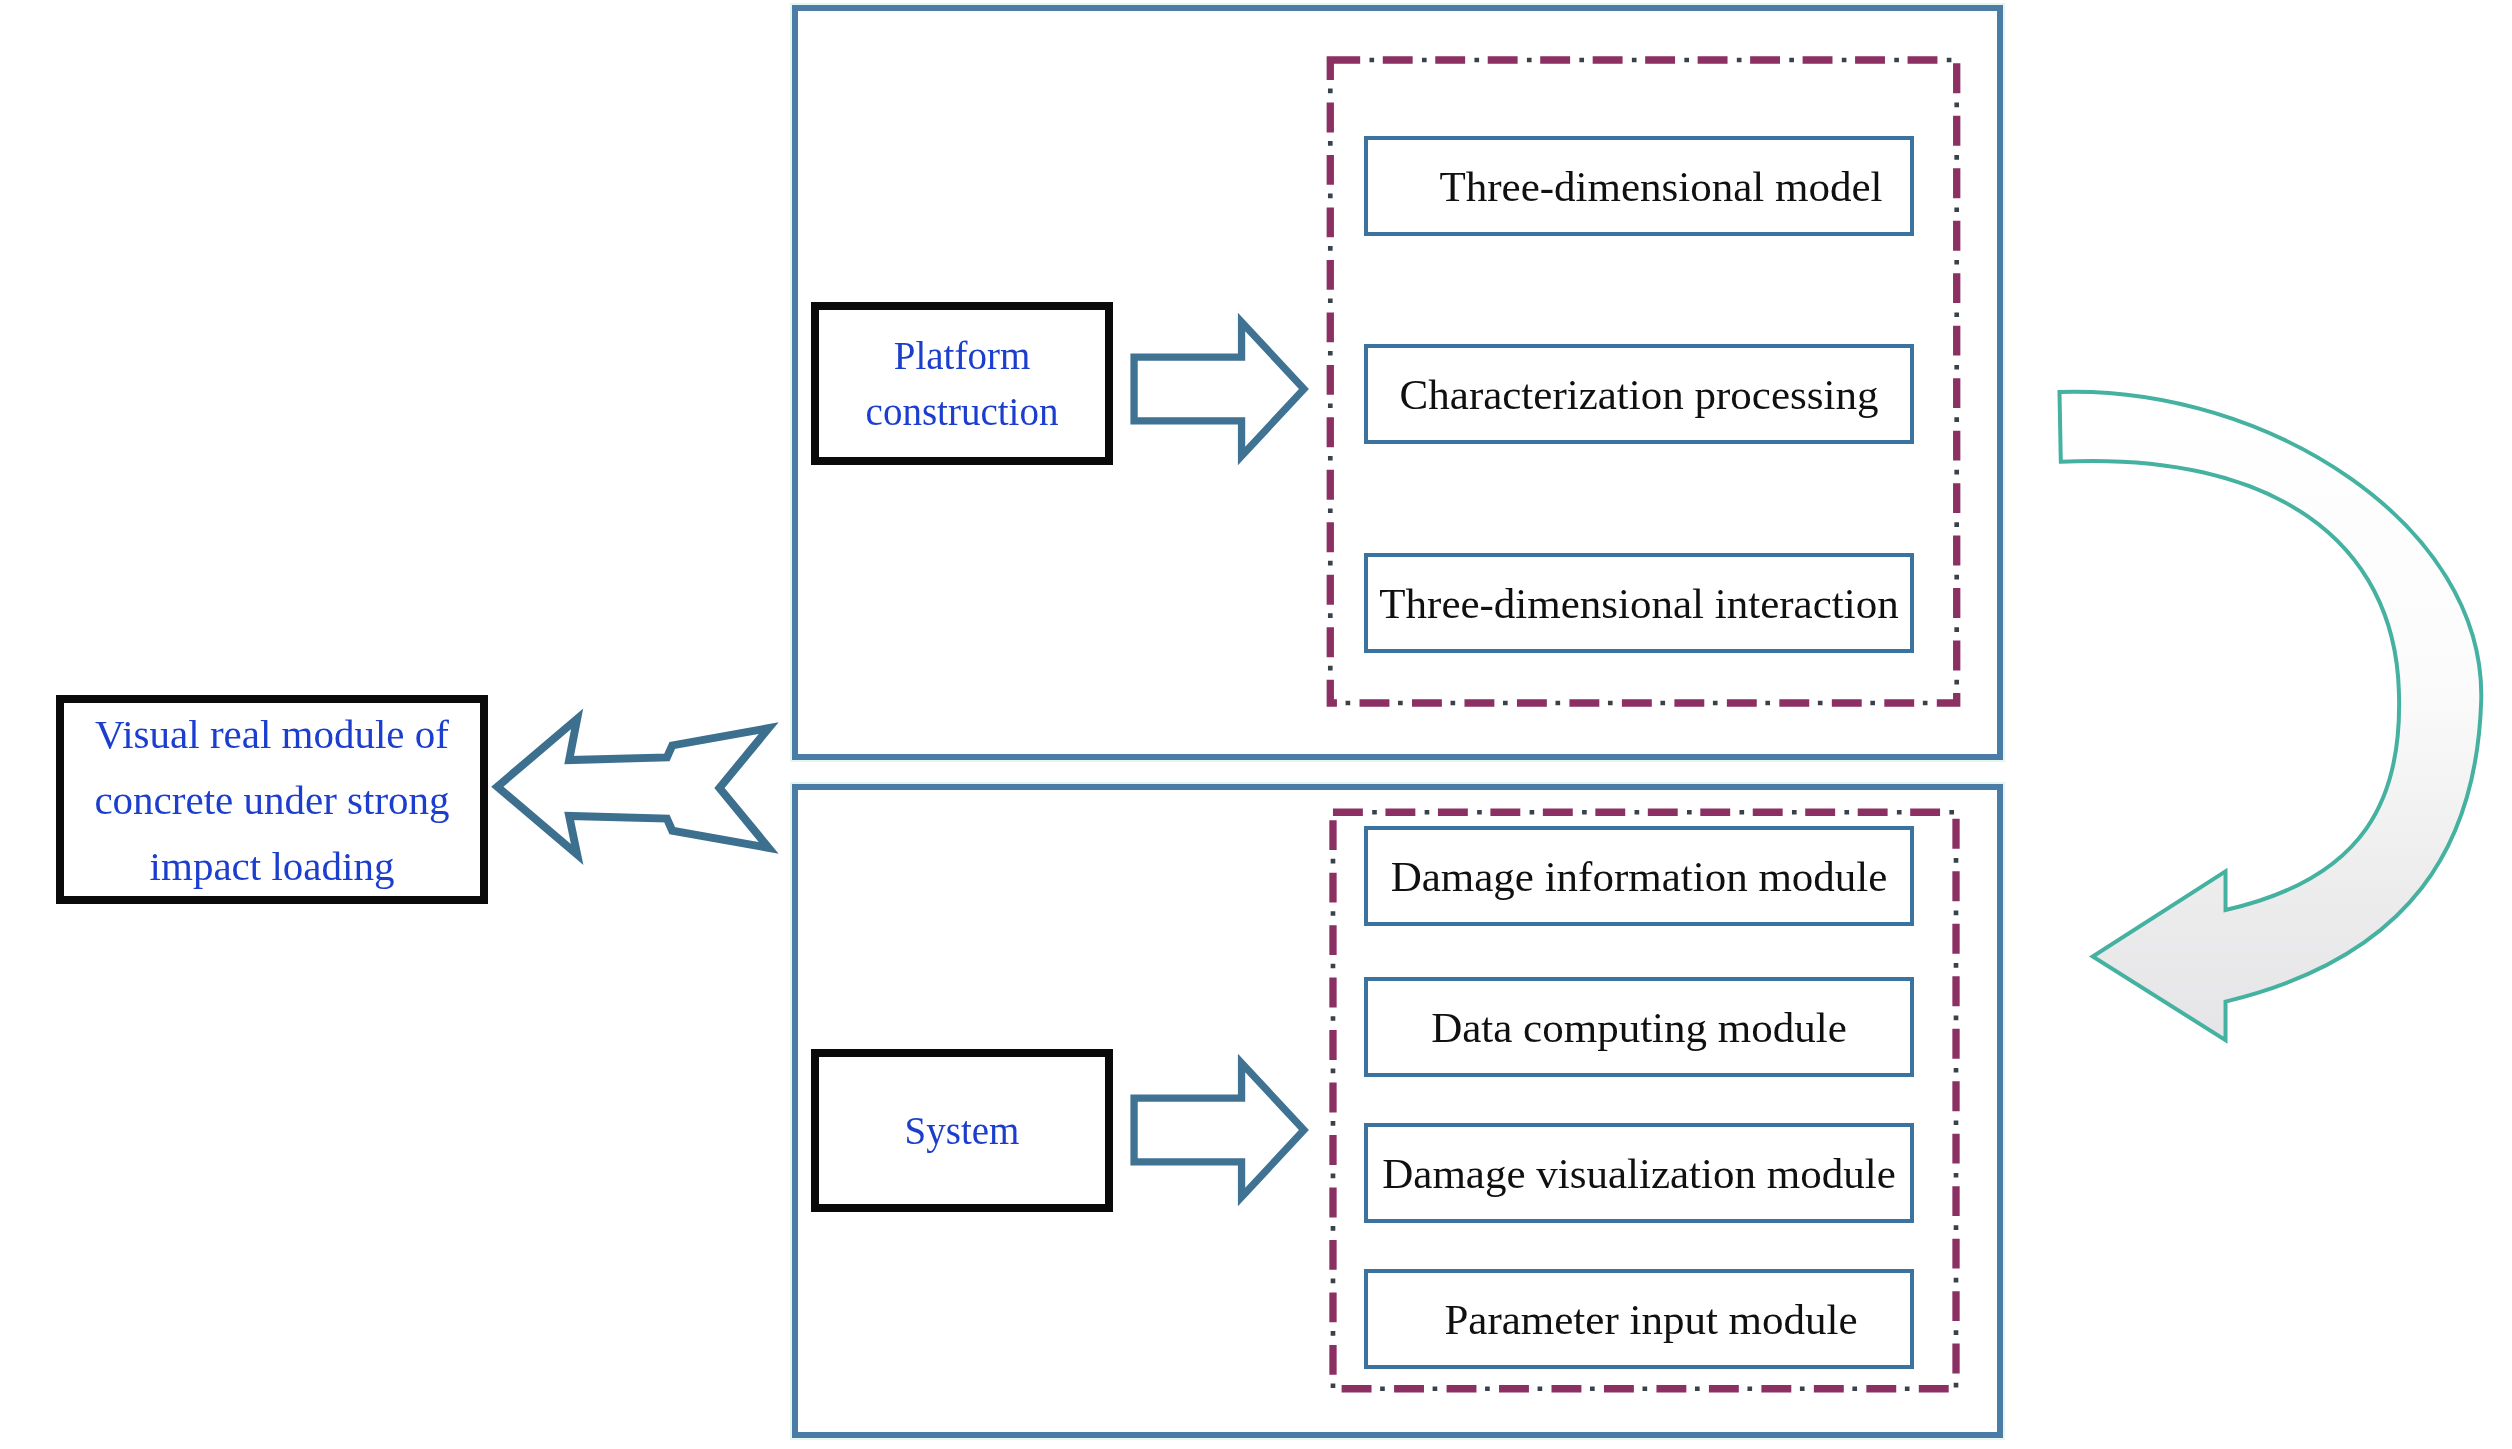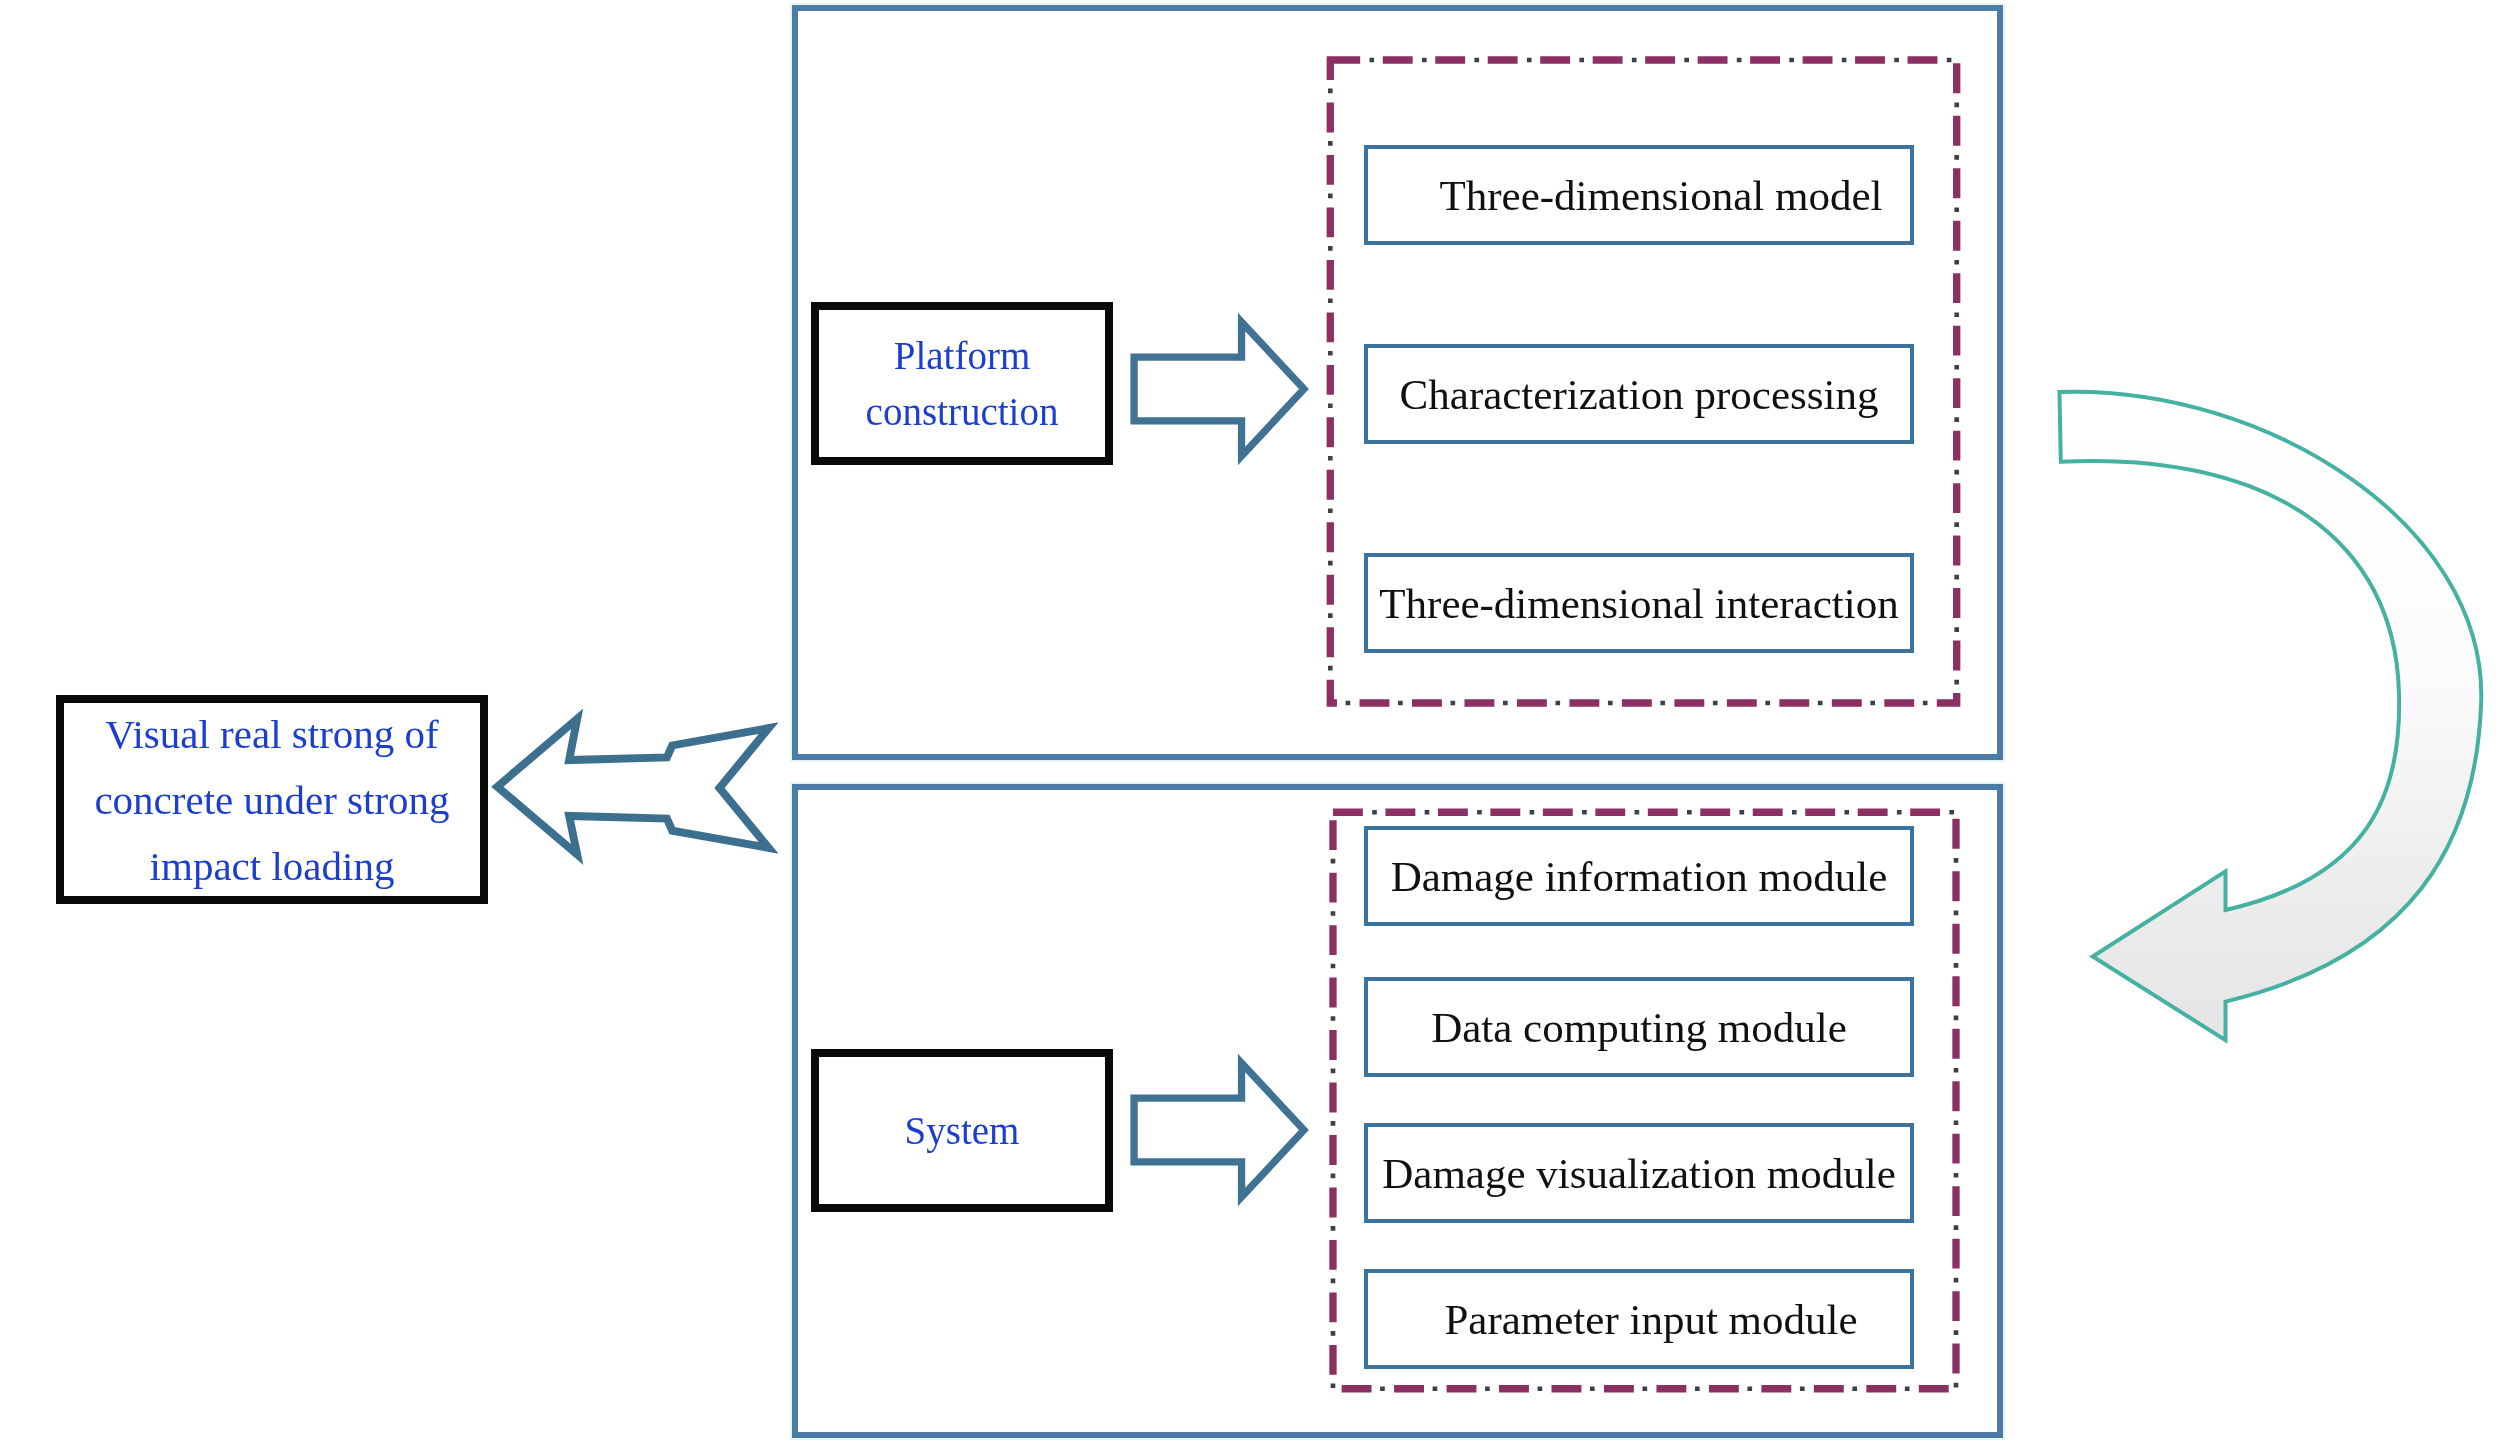--- a/index.html
+++ b/index.html
@@ -64,21 +64,21 @@
   }
 
   svg { position: absolute; overflow: visible; }
 </style>
 </head>
 <body>
 
 <div id="canvas">
 
   <div class="label-box big" style="left:56px; top:695px; width:432px; height:209px;">
-    <span>Visual real strong of</span>
+    <span>Visual real module of</span>
     <span>concrete under strong</span>
     <span>impact loading</span>
   </div>
 
   <svg style="left:490px; top:712px;" width="290" height="154" viewBox="-8 -8 436 231">
     <path d="M3,104 L123,2 L111,64 L258,60 L266,42 L411,16 L337,106 L411,196 L266,170 L258,152 L111,148 L123,206 Z" fill="#ffffff" stroke="#3d708f" stroke-width="12" stroke-linejoin="miter"></path>
   </svg>
 
   <div class="outer-box" style="left:792px; top:5.3px; width:1211px; height:755px;"></div>
 
@@ -104,21 +104,21 @@
   <svg style="left:1326px; top:56px;" width="635" height="651" viewBox="0 0 955 980">
     <rect x="6" y="6" width="943" height="968" fill="none" stroke="#8c2f63" stroke-width="11" stroke-dasharray="45 34"></rect>
     <rect x="6" y="6" width="943" height="968" fill="none" stroke="#39424a" stroke-width="7" stroke-dasharray="7 72" stroke-dashoffset="-59"></rect>
   </svg>
 
   <svg style="left:1329px; top:808px;" width="631" height="585" viewBox="0 0 950 880">
     <rect x="6" y="6" width="938" height="868" fill="none" stroke="#8c2f63" stroke-width="11" stroke-dasharray="45 34"></rect>
     <rect x="6" y="6" width="938" height="868" fill="none" stroke="#39424a" stroke-width="7" stroke-dasharray="7 72" stroke-dashoffset="-59"></rect>
   </svg>
 
-  <div class="module-box" style="top:145px;padding-left:44px;">
+  <div class="module-box" style="top:136px;padding-left:44px;">
     <span>Three-dimensional model</span>
   </div>
   <div class="module-box" style="top:344px;justify-content:center;">
     <span>Characterization processing</span>
   </div>
   <div class="module-box" style="top:553px;">
     <span>Three-dimensional interaction</span>
   </div>
 
   <div class="module-box" style="top:826px;">

